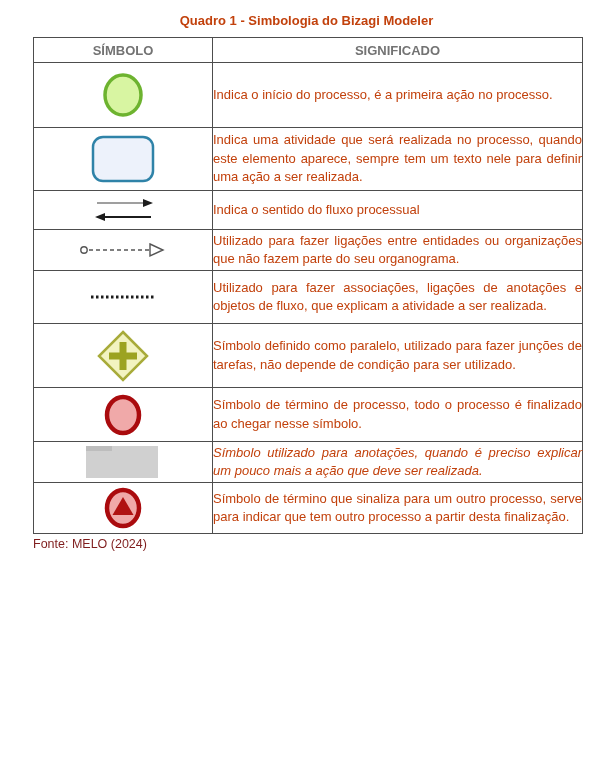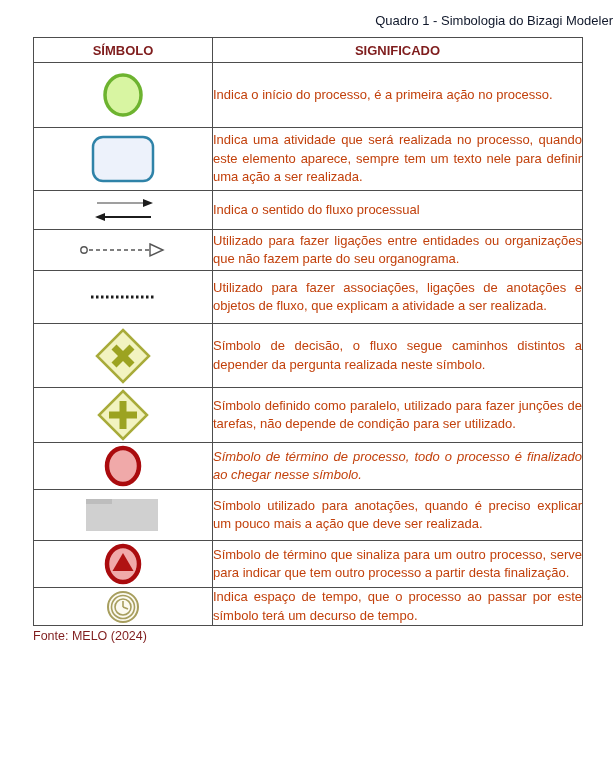--- a/index.html
+++ b/index.html
@@ -4,24 +4,24 @@
 <style>
   html,body{margin:0;padding:0;background:#ffffff;}
   body{
     width:613px;height:768px;
     font-family:"Liberation Sans",sans-serif;
     color:#2b2b2b;
     position:relative;
     box-sizing:border-box;
   }
   .title{
-    text-align:right;
+    text-align:center;
     font-size:13px;
-    font-weight:400;
-    color:#0f172a;
+    font-weight:700;
+    color:#c2410c;
     padding-top:13px;
     margin-bottom:9px;
   }
   table.symbology{
     border-collapse:collapse;
     margin-left:33px;
     width:547px;
     table-layout:fixed;
   }
   table.symbology td,table.symbology th{
@@ -29,21 +29,21 @@
     vertical-align:middle;
     padding:0;
   }
   th.col-symbol{width:178px;}
   th.col-meaning{width:369px;}
   thead th{
     height:24px;
     font-size:13px;
     font-weight:bold;
     text-align:center;
-    color:#7f1d1d;
+    color:#737373;
     border-bottom-width:2px;
   }
   td.sym{
     text-align:center;
   }
   td.meaning{
     font-size:13px;
     line-height:1.42;
     text-align:justify;
     padding:3px 8px 3px 9px;
@@ -127,30 +127,20 @@
 
     <tr>
       <td class="sym">
         <svg width="68" height="8" viewBox="0 0 68 8">
           <line x1="2" y1="4" x2="66" y2="4" stroke-width="3" stroke-dasharray="2.5 2.5" stroke="#1c1c1c"></line>
         </svg>
       </td>
       <td class="meaning">Utilizado para fazer associações, ligações de anotações e objetos de fluxo, que explicam a atividade a ser realizada.</td>
     </tr>
 
-    <tr>
-      <td class="sym">
-        <svg width="58" height="58" viewBox="0 0 58 58">
-          <polygon points="29,3 55,29 29,55 3,29" stroke-width="2.5" fill="#f2f3c0" stroke="#a8ab3a"></polygon>
-          <line x1="20" y1="20" x2="38" y2="38" stroke-width="7" stroke="#9ca321"></line>
-          <line x1="38" y1="20" x2="20" y2="38" stroke-width="7" stroke="#9ca321"></line>
-        </svg>
-      </td>
-      <td class="meaning">Símbolo de decisão, o fluxo segue caminhos distintos a depender da pergunta realizada neste símbolo.</td>
-    </tr>
 
     <tr>
       <td class="sym">
         <svg width="54" height="54" viewBox="0 0 54 54">
           <polygon points="27,3 51,27 27,51 3,27" stroke-width="2.5" fill="#f2f3c0" stroke="#a8ab3a"></polygon>
           <line x1="27" y1="13" x2="27" y2="41" stroke-width="7" stroke="#9ca321"></line>
           <line x1="13" y1="27" x2="41" y2="27" stroke-width="7" stroke="#9ca321"></line>
         </svg>
       </td>
       <td class="meaning">Símbolo definido como paralelo, utilizado para fazer junções de tarefas, não depende de condição para ser utilizado.</td>
@@ -178,31 +168,19 @@
     <tr>
       <td class="sym">
         <svg width="46" height="46" viewBox="0 0 46 46">
           <ellipse cx="23" cy="23" rx="16" ry="18" stroke-width="4.5" fill="#f0a9a9" stroke="#aa0b0e"></ellipse>
           <path d="M23 12 L33.5 30 L12.5 30 Z" fill="#b01212"></path>
         </svg>
       </td>
       <td class="meaning">Símbolo de término que sinaliza para um outro processo, serve para indicar que tem outro processo a partir desta finalização.</td>
     </tr>
 
-    <tr>
-      <td class="sym">
-        <svg width="34" height="34" viewBox="0 0 34 34">
-          <circle cx="17" cy="17" r="15" stroke-width="2" fill="#fcfaf0" stroke="#a79e5e"></circle>
-          <circle cx="17" cy="17" r="11.5" fill="none" stroke-width="1.6" stroke="#a79e5e"></circle>
-          <circle cx="17" cy="17" r="8" fill="none" stroke-width="1.6" stroke="#a79e5e"></circle>
-          <line x1="17" y1="17" x2="17" y2="11" stroke-width="1.6" stroke="#a79e5e"></line>
-          <line x1="17" y1="17" x2="22" y2="19" stroke-width="1.6" stroke="#a79e5e"></line>
-        </svg>
-      </td>
-      <td class="meaning">Indica espaço de tempo, que o processo ao passar por este símbolo terá um decurso de tempo.</td>
-    </tr>
 
 
 
   </tbody>
 </table>
 
 <div class="source">Fonte: MELO (2024)</div>
 
 </body></html>

